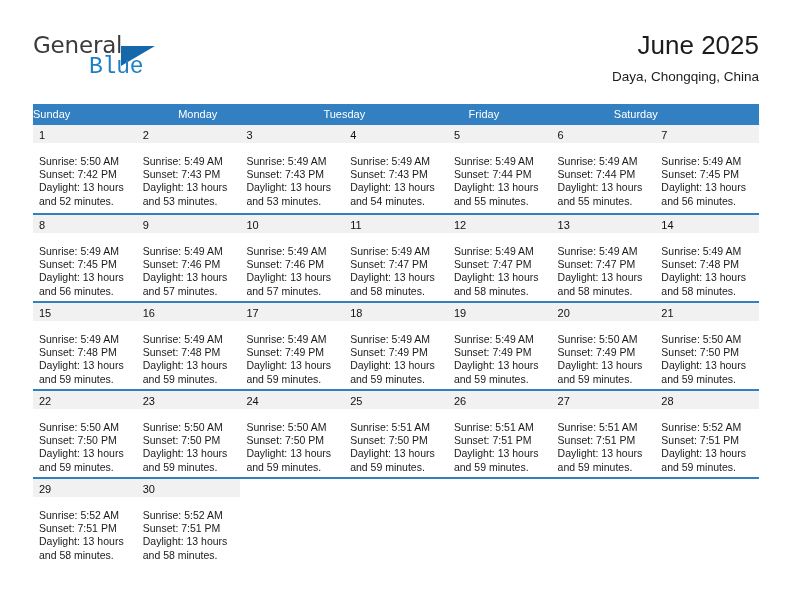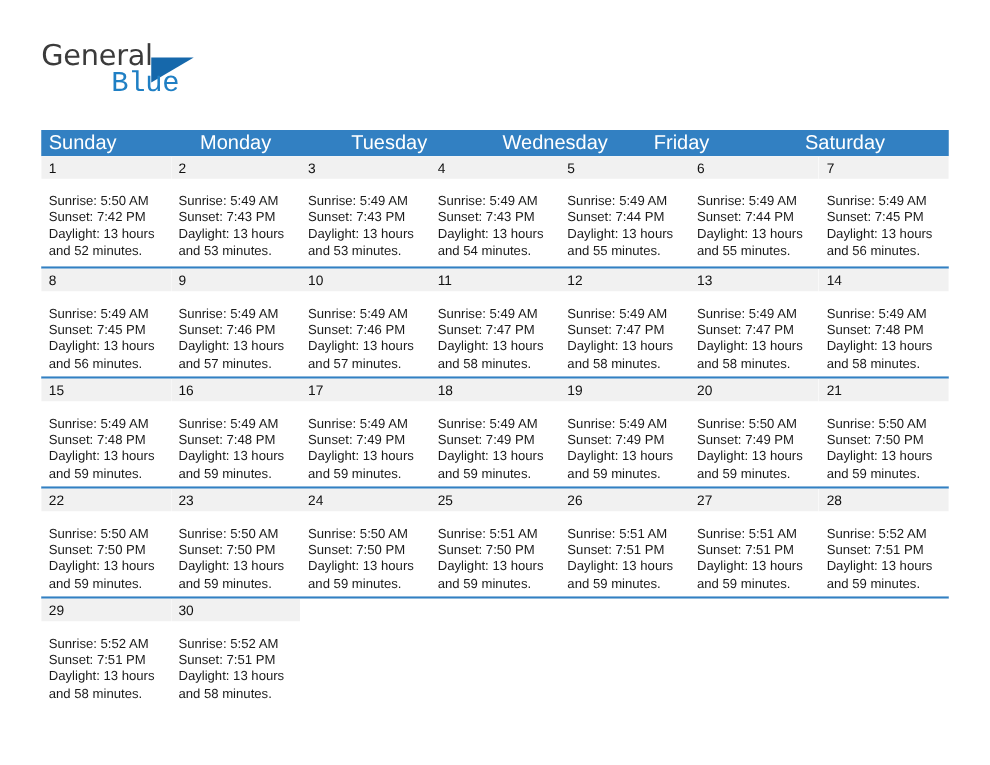--- a/index.html
+++ b/index.html
@@ -96,23 +96,22 @@
   }
 
   .weekday-row {
     display: flex;
     background: #3280c2;
     height: 21px;
   }
   .weekday-cell {
     flex: 1 1 0;
     color: #ffffff;
-    font-size: 16px;
+    font-size: 11px;
     line-height: 21px;
-    padding-left: 6px;
     box-sizing: border-box;
     white-space: nowrap;
     overflow: hidden;
   }
 
   .week-row {
     display: flex;
     border-top: 2px solid #3280c2;
     height: 88px;
     box-sizing: border-box;
@@ -161,30 +160,33 @@
 <div class="page">
 
   <div class="topbar">
 
     <div class="logo">
       <span class="logo-general">General</span>
       <span class="logo-triangle"></span>
       <span class="logo-blue">Blue</span>
     </div>
 
+    <div class="title-block">
+      <div class="cal-title">June 2025</div>
+      <div class="cal-subtitle">Daya, Chongqing, China</div>
+    </div>
 
   </div>
 
   <div class="calendar">
 
     <div class="weekday-row">
       <div class="weekday-cell">Sunday</div>
       <div class="weekday-cell">Monday</div>
       <div class="weekday-cell">Tuesday</div>
-      <div class="weekday-cell">Wednesday</div>
       <div class="weekday-cell">Friday</div>
       <div class="weekday-cell">Saturday</div>
     </div>
 
     <div class="week-row first">
       <div class="day-cell">
         <div class="day-number-band"><span class="day-number">1</span></div>
         <div class="day-body">
           <div class="day-line">Sunrise: 5:50 AM</div>
           <div class="day-line">Sunset: 7:42 PM</div>

